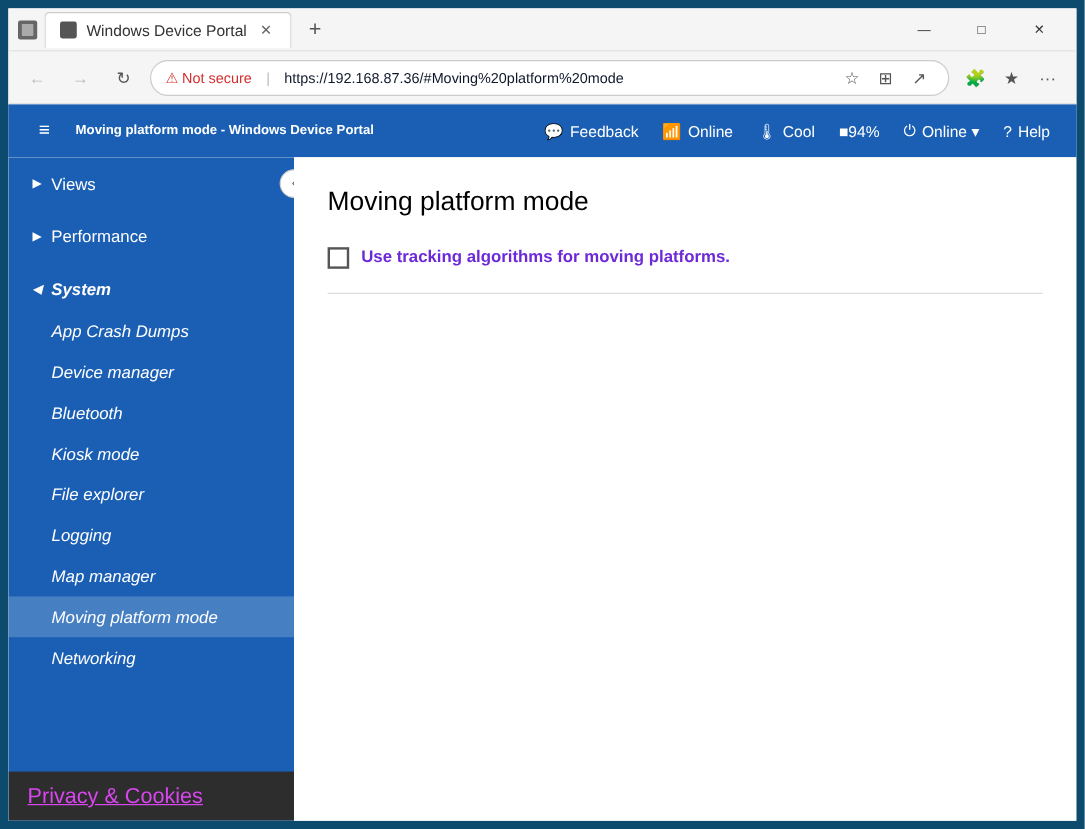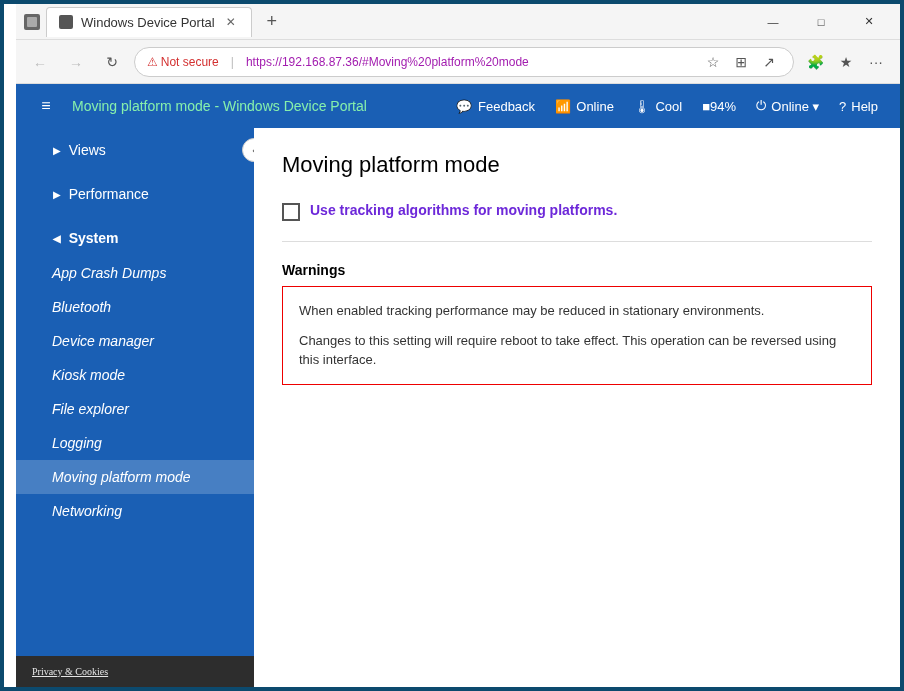--- a/index.html
+++ b/index.html
@@ -1,70 +1,70 @@
 <!DOCTYPE html>
 <html><head>
   <meta charset="utf-8">
   <style>
     * { margin: 0; padding: 0; box-sizing: border-box; }
     body { font-family: 'Segoe UI', Arial, sans-serif; font-size: 14px; background: #f0f0f0; width: 904px; height: 691px; overflow: hidden; }
 
     
-    .browser-window { width: 904px; height: 691px; background: #fff; display: flex; flex-direction: column; border: 4px solid #0c4a6e; padding-left: 12px; }
+    .browser-window { width: 904px; height: 691px; background: #fff; display: flex; flex-direction: column; border: 7px solid #0c4a6e; }
 
     .title-bar { height: 36px; background: #f5f5f5; display: flex; align-items: center; padding: 0 8px; border-bottom: 1px solid #ddd; }
     .title-bar-left { display: flex; align-items: center; gap: 6px; }
     .window-icon { width: 16px; height: 16px; background: #666; border-radius: 2px; display: flex; align-items: center; justify-content: center; }
     .tab { display: flex; align-items: center; background: #fff; border: 1px solid #ccc; border-bottom: none; border-radius: 4px 4px 0 0; padding: 4px 12px; font-size: 13px; color: #333; height: 30px; gap: 8px; min-width: 180px; }
     .tab-favicon { width: 14px; height: 14px; background: #555; border-radius: 2px; }
     .tab-close { width: 16px; height: 16px; display: flex; align-items: center; justify-content: center; border-radius: 50%; cursor: pointer; font-size: 12px; color: #666; margin-left: auto; }
     .new-tab-btn { width: 28px; height: 28px; border-radius: 50%; display: flex; align-items: center; justify-content: center; cursor: pointer; font-size: 18px; color: #555; }
     .window-controls { margin-left: auto; display: flex; gap: 2px; }
     .win-btn { width: 46px; height: 30px; display: flex; align-items: center; justify-content: center; cursor: pointer; font-size: 11px; color: #333; }
 
     
     .address-bar { height: 44px; background: #f5f5f5; display: flex; align-items: center; padding: 0 10px; gap: 8px; border-bottom: 1px solid #ddd; }
     .nav-btn { width: 28px; height: 28px; border-radius: 50%; display: flex; align-items: center; justify-content: center; cursor: pointer; color: #555; font-size: 14px; }
     .nav-btn.disabled { color: #bbb; cursor: default; }
     .url-bar { flex: 1; height: 30px; background: #fff; border: 1px solid #ccc; border-radius: 15px; display: flex; align-items: center; padding: 0 12px; gap: 8px; font-size: 13px; }
     .not-secure { color: #d32f2f; display: flex; align-items: center; gap: 3px; font-size: 12px; font-weight: 500; white-space: nowrap; }
-    .url-text { color: #a21caf; font-size: 12px; }
+    .url-text { color: #0f172a; font-size: 12px; }
     .url-actions { display: flex; gap: 4px; margin-left: auto; }
     .url-icon { width: 24px; height: 24px; display: flex; align-items: center; justify-content: center; border-radius: 50%; cursor: pointer; color: #555; font-size: 14px; }
     .browser-actions { display: flex; gap: 2px; }
 
     
     .app-header { height: 44px; background: #1a5fb4; display: flex; align-items: center; padding: 0 12px; gap: 0; color: #fff; }
     .hamburger-btn { width: 36px; height: 36px; display: flex; align-items: center; justify-content: center; cursor: pointer; border-radius: 3px; font-size: 16px; }
-    .app-title { font-size: 14px; font-weight: 400; color: #86efac; margin-left: 8px; flex: 1; }
+    .app-title { font-size: 11px; font-weight: 700; color: #ffffff; margin-left: 8px; flex: 1; }
     .header-actions { display: flex; align-items: center; gap: 0; }
     .header-btn { display: flex; align-items: center; gap: 5px; padding: 6px 10px; cursor: pointer; border-radius: 3px; font-size: 13px; color: #fff; white-space: nowrap; }
 
     
     .main-area { display: flex; flex: 1; overflow: hidden; }
 
     
     .sidebar { width: 238px; background: #1a5fb4; color: #fff; display: flex; flex-direction: column; overflow: hidden; position: relative; }
     .sidebar-scroll { flex: 1; overflow-y: auto; overflow-x: hidden; }
     .sidebar-scroll::-webkit-scrollbar { width: 6px; }
     .sidebar-scroll::-webkit-scrollbar-track { background: transparent; }
     .sidebar-scroll::-webkit-scrollbar-thumb { background: rgba(255,255,255,0.3); border-radius: 3px; }
 
     .sidebar-collapse-btn { position: absolute; right: -12px; top: 10px; width: 24px; height: 24px; background: #fff; border: 1px solid #ccc; border-radius: 50%; display: flex; align-items: center; justify-content: center; cursor: pointer; z-index: 10; font-size: 11px; color: #555; }
 
     .nav-section { padding: 4px 0; }
-    .nav-item { padding: 10px 20px; cursor: pointer; font-size: 14px; display: flex; align-items: center; margin-left: 17px; }
+    .nav-item { padding: 10px 20px; cursor: pointer; font-size: 14px; display: flex; align-items: center; }
     .nav-item.section-header { font-weight: 500; font-size: 14px; }
     .nav-item.section-header::before { content: '▶'; margin-right: 8px; font-size: 10px; }
-    .nav-item.subsection { font-weight: 600; font-size: 14px; padding: 10px 20px; }
+    .nav-item.subsection { font-weight: 600; font-size: 14px; padding: 10px 20px; font-style: italic; }
     .nav-item.subsection::before { content: '◀'; margin-right: 8px; font-size: 10px; }
     .nav-sub-item { padding: 9px 20px 9px 36px; cursor: pointer; font-size: 14px; font-style: italic; }
     .nav-sub-item.active { background: rgba(255,255,255,0.2); }
 
-    .sidebar-footer { padding: 10px 16px; font-size: 10px; background: #2d2d2d; color: #e5e5e5; font-family: Liberation Serif, serif; }
+    .sidebar-footer { padding: 10px 16px; font-size: 18px; background: #2d2d2d; color: #d946ef; }
 
     
     .content-area { flex: 1; background: #fff; overflow-y: auto; padding: 24px 28px; }
     .page-title { font-size: 22px; font-weight: 300; color: #000; margin-bottom: 24px; }
 
     .checkbox-row { display: flex; align-items: flex-start; gap: 10px; margin-bottom: 16px; }
     .checkbox-box { width: 18px; height: 18px; border: 2px solid #555; background: #fff; flex-shrink: 0; margin-top: 1px; }
     .checkbox-label { font-size: 14px; font-weight: 700; color: #6d28d9; }
 
     .description-text { font-size: 13px; color: #333; line-height: 1.5; margin-bottom: 32px; max-width: 620px; }
@@ -173,33 +173,36 @@
           </div>
         </div>
         <div class="nav-section">
           <div class="nav-item subsection">
             <span>System</span>
           </div>
           <div class="nav-sub-item">
             <span>App Crash Dumps</span>
           </div>
           <div class="nav-sub-item">
+            <span>Device manager</span>
+          </div>
+          <div class="nav-sub-item">
             <span>Bluetooth</span>
           </div>
           <div class="nav-sub-item">
-            <span>Device manager</span>
-          </div>
-          <div class="nav-sub-item">
             <span>Kiosk mode</span>
           </div>
           <div class="nav-sub-item">
             <span>File explorer</span>
           </div>
           <div class="nav-sub-item">
             <span>Logging</span>
+          </div>
+          <div class="nav-sub-item">
+            <span>Map manager</span>
           </div>
           <div class="nav-sub-item active">
             <span>Moving platform mode</span>
           </div>
           <div class="nav-sub-item">
             <span>Networking</span>
           </div>
         </div>
       </div>
       <div class="sidebar-footer">
@@ -211,23 +214,16 @@
       <h1 class="page-title">Moving platform mode</h1>
 
       <div class="checkbox-row">
         <div class="checkbox-box"></div>
         <span class="checkbox-label">Use tracking algorithms for moving platforms.</span>
       </div>
 
 
       <hr class="divider">
 
-      <div class="warnings-section">
-        <div class="warnings-title">Warnings</div>
-        <div class="warning-box">
-          <p class="warning-text">When enabled tracking performance may be reduced in stationary environments.</p>
-          <p class="warning-text">Changes to this setting will require reboot to take effect. This operation can be reversed using this interface.</p>
-        </div>
-      </div>
     </div>
 
   </div>
 </div>
 
 </body></html>

